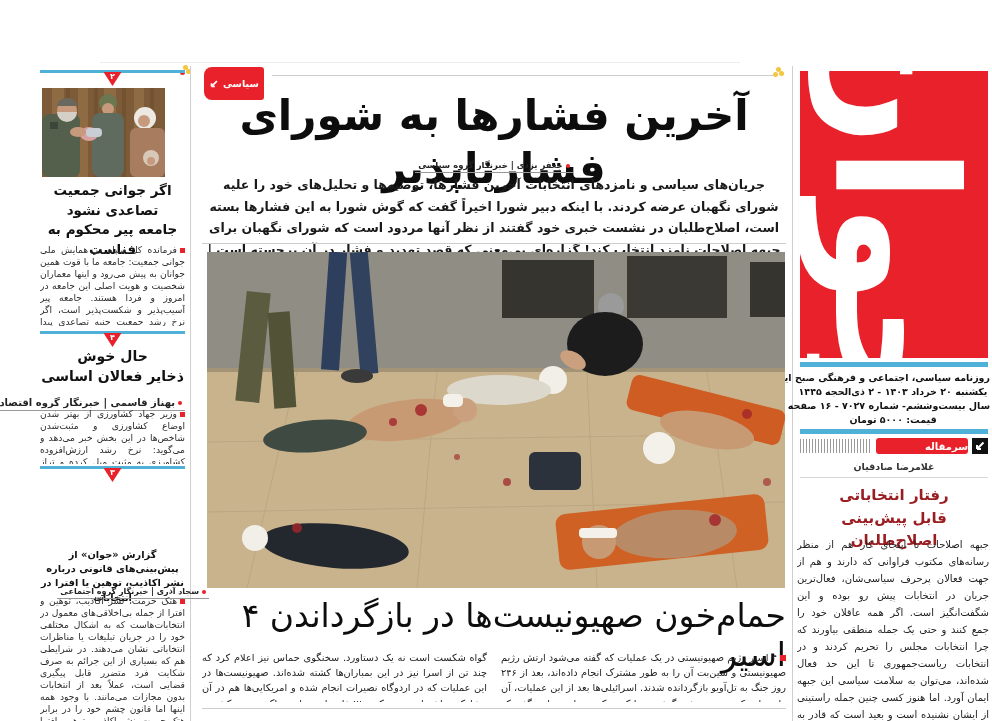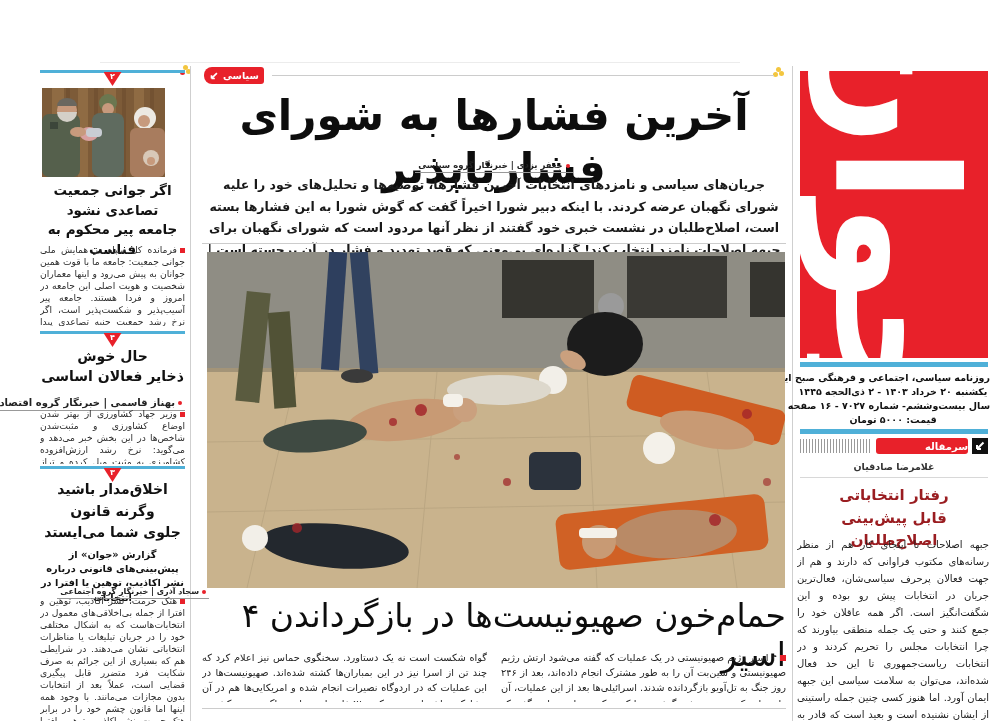--- a/index.html
+++ b/index.html
@@ -22,21 +22,21 @@
   .mark-sq{width:16px;height:16px;background:#111;display:flex;align-items:center;justify-content:center;}
   .ed-badge{background:#e8212a;border-radius:3px;color:#fff;font-size:10px;font-weight:bold;
     display:flex;align-items:center;height:16px;}
   .barcode{height:14px;background:repeating-linear-gradient(90deg,#9a9a9a 0 1px,transparent 1px 3px);}
   .ed-author{font-size:9.5px;font-weight:bold;color:#333;text-align:center;}
   .ed-title{font-size:15px;font-weight:bold;color:#9a1d21;text-align:center;line-height:1.5;white-space:pre-line;}
   .ed-body{font-size:10px;line-height:1.7;text-align:justify;color:#222;overflow:hidden;}
 
   
   .sec-badge{background:#e8212a;border-radius:8px 3px 3px 8px;height:17px;display:flex;flex-direction:row-reverse;
-    align-items:center;justify-content:center;gap:4px;color:#fff;font-size:9.5px;font-weight:bold;padding:0 5px;}
+    align-items:center;justify-content:center;gap:4px;color:#fff;font-size:9.5px;font-weight:bold;padding:8px 5px;}
 
   .main-headline{font-size:42px;font-weight:900;color:#0d0d0d;text-align:center;line-height:1.25;letter-spacing:-1px;}
   .byline-wrap{text-align:center;}
   .byline{display:inline-block;font-size:8.5px;font-weight:bold;color:#222;
     border-bottom:1px solid #999;padding:0 3px 2px 3px;white-space:nowrap;}
   .dot{display:inline-block;width:4px;height:4px;border-radius:50%;background:#e8212a;margin-left:3px;vertical-align:middle;}
   .lede{font-size:12.5px;font-weight:600;line-height:1.72;text-align:center;color:#191919;}
   .headline2{font-size:33px;font-weight:400;color:#0d0d0d;letter-spacing:-0.5px;}
   .ucols{display:flex;flex-direction:row;gap:14px;overflow:hidden;}
   .ucol{width:285px;font-size:9.8px;line-height:1.55;text-align:justify;color:#222;}
@@ -250,23 +250,20 @@
   <div class="abs lbody" style="left:40px;top:408px;width:145px;height:56px;">
     <span class="sqb" style="width:5px;height:5px;"></span><span>وزیر جهاد کشاورزی از بهتر شدن اوضاع کشاورزی و مثبت‌شدن شاخص‌ها در این بخش خبر می‌دهد و می‌گوید: نرخ رشد ارزش‌افزوده کشاورزی به مثبت میل کرده و تراز تجاری بخش کشاورزی ۲ میلیارد دلار بهبود یافته است</span>
   </div>
 
   <div class="abs sep" style="top:466px;">
     <div class="sepline"></div>
     <div class="tri">
         <span>۳</span>
       </div>
   </div>
-  <div class="abs lhead" style="left:40px;top:479px;width:145px;font-size:14px;line-height:1.55;">اخلاق‌مدار باشید
-وگرنه قانون
-جلوی شما می‌ایستد</div>
   <div class="abs lsub" style="left:38px;top:548px;width:149px;">گزارش «جوان» از پیش‌بینی‌های قانونی درباره نشر اکاذیب، توهین یا افترا در انتخابات</div>
   <div class="abs byline-wrap" style="left:40px;top:579px;width:145px;margin-left:24px;">
     <span class="byline" style="font-size:8px;"><span class="dot"></span><span>سجاد آذری | خبرنگار گروه اجتماعی</span></span>
   </div>
   <div class="abs lbody" style="left:40px;top:595px;width:145px;height:126px;">
     <span class="sqb" style="width:5px;height:5px;"></span><span>هتک حرمت، نشر اکاذیب، توهین و افترا از جمله بی‌اخلاقی‌های معمول در انتخابات‌هاست که به اشکال مختلفی خود را در جریان تبلیغات یا مناظرات انتخاباتی نشان می‌دهند. در شرایطی هم که بسیاری از این جرائم به صرف شکایت فرد متضرر قابل پیگیری قضایی است، عملاً بعد از انتخابات بدون مجازات می‌مانند. با وجود همه اینها اما قانون چشم خود را در برابر هتک حرمت، نشر اکاذیب، توهین، افترا و جرایم از این قبیل نبسته و مجازات‌های مختلفی را در این خصوص مقرر داشته است</span>
   </div>
 
 </div>
 

